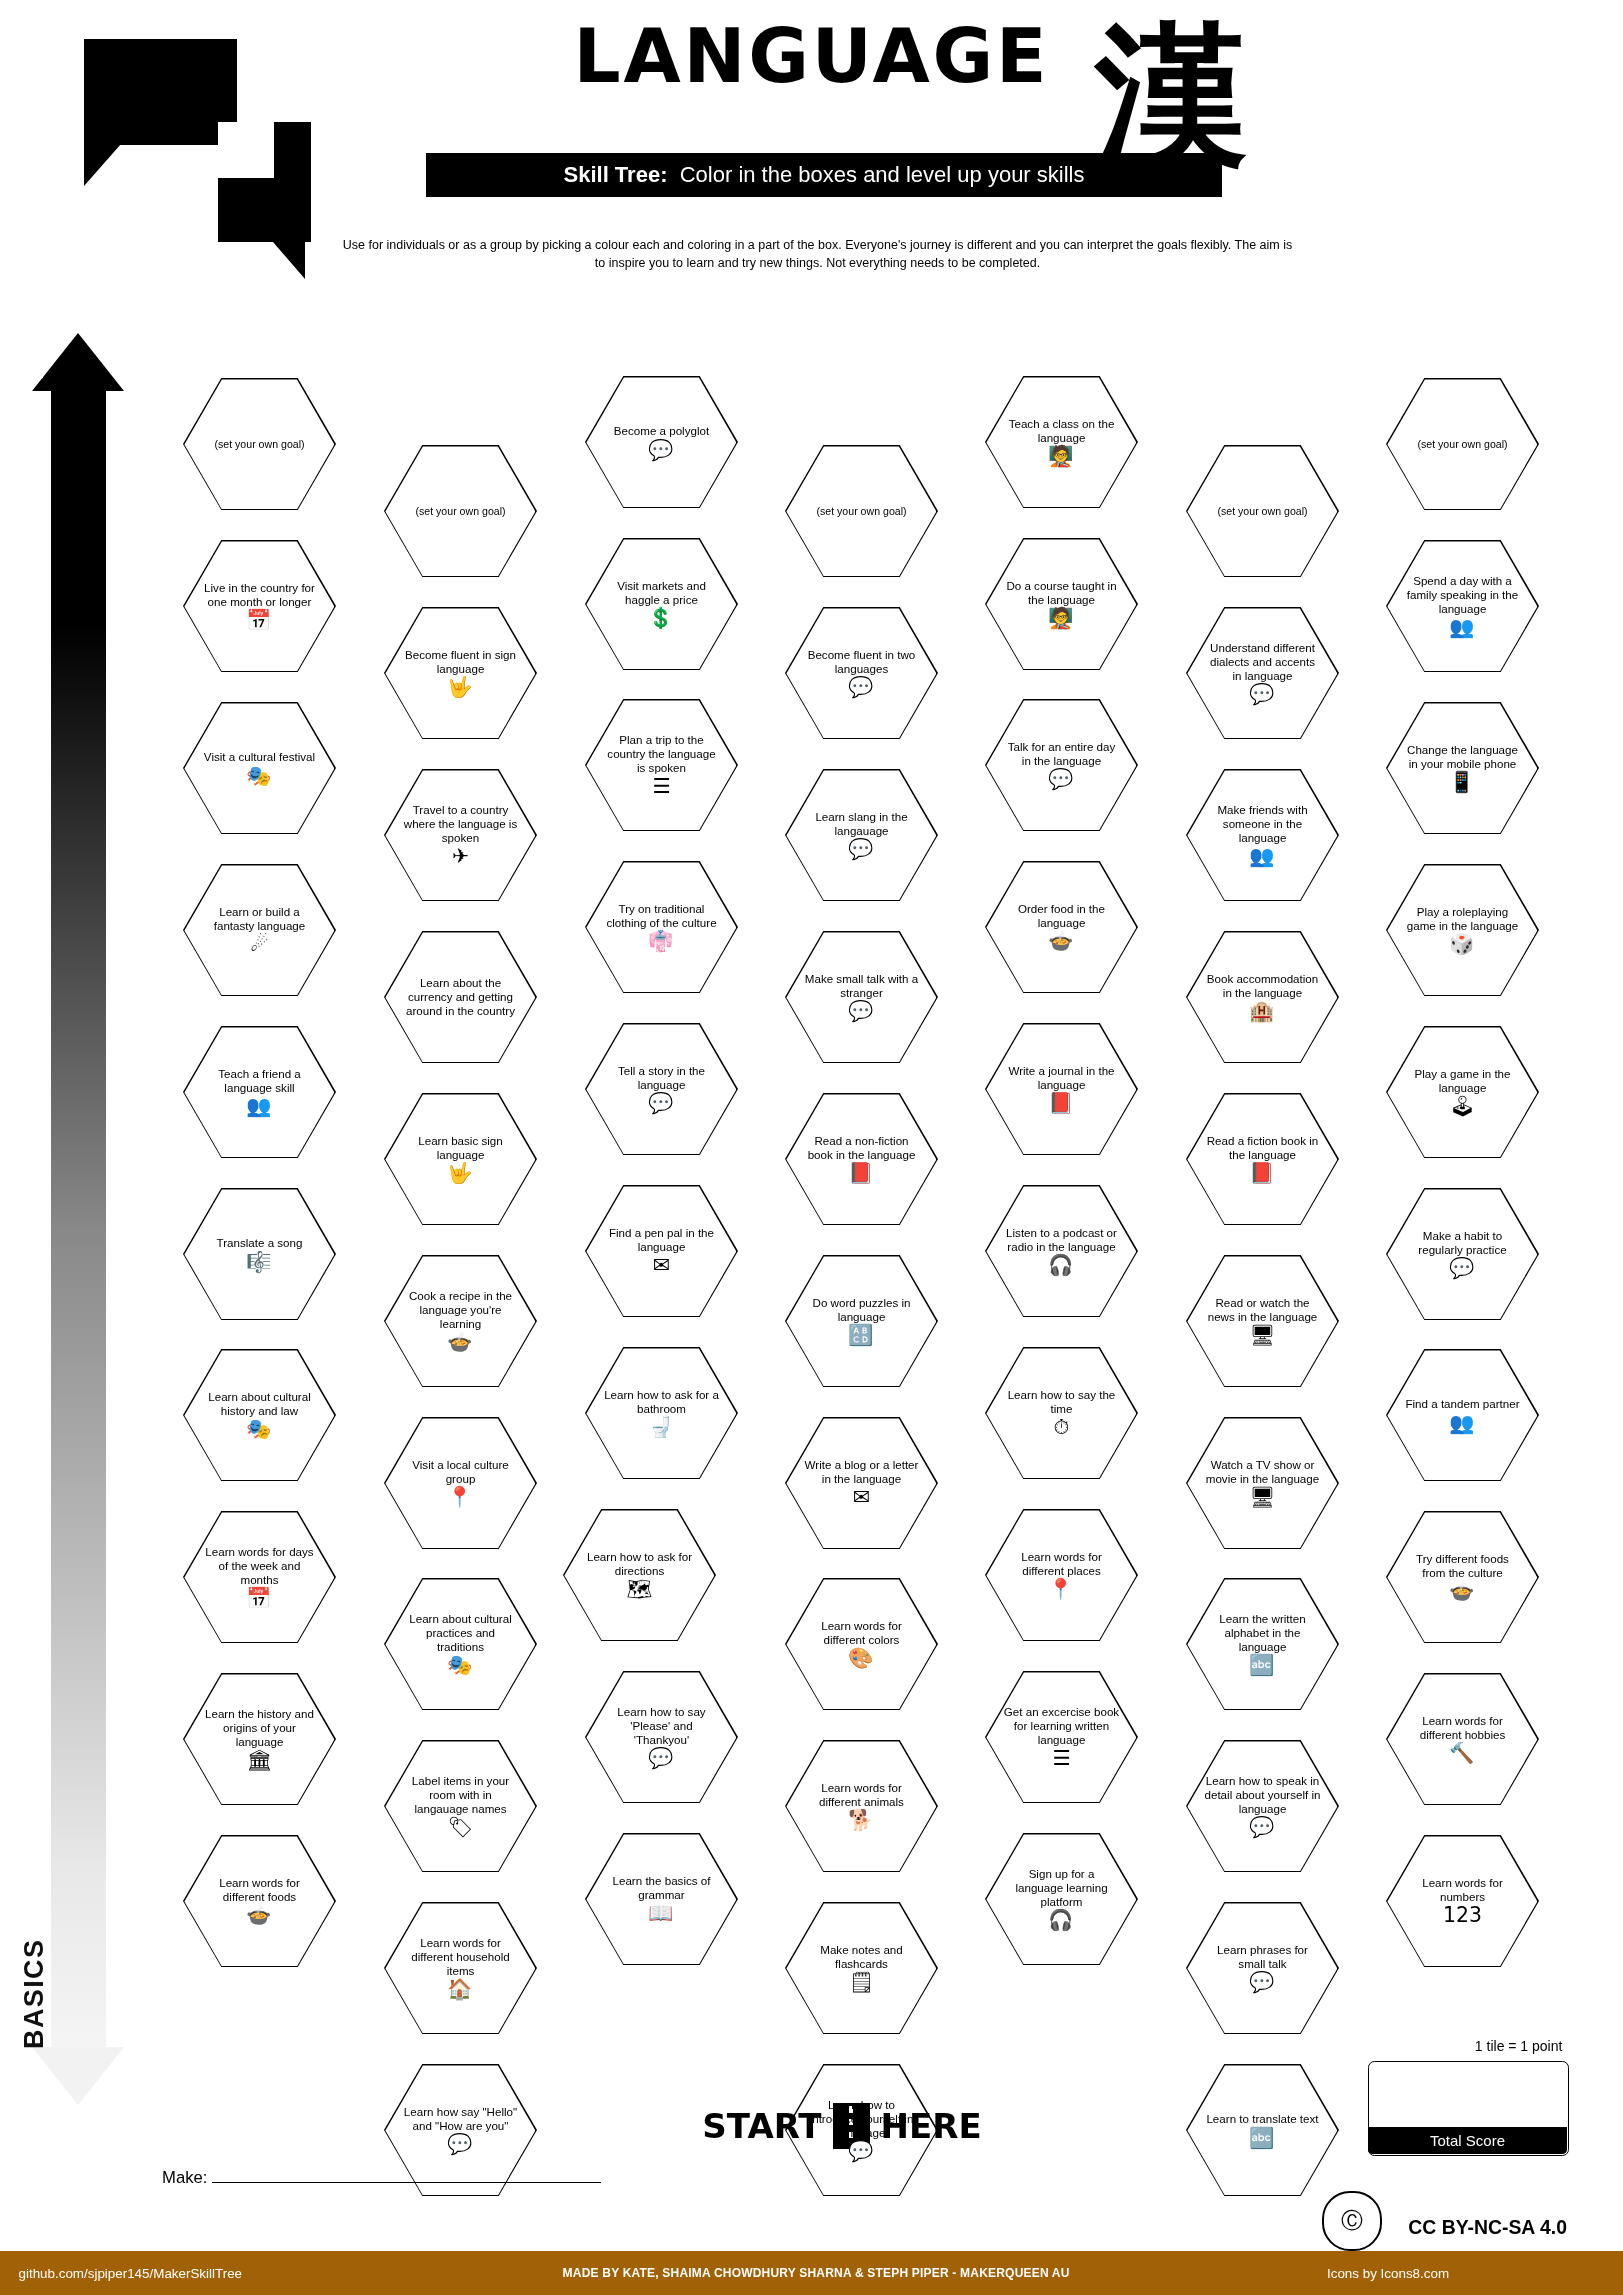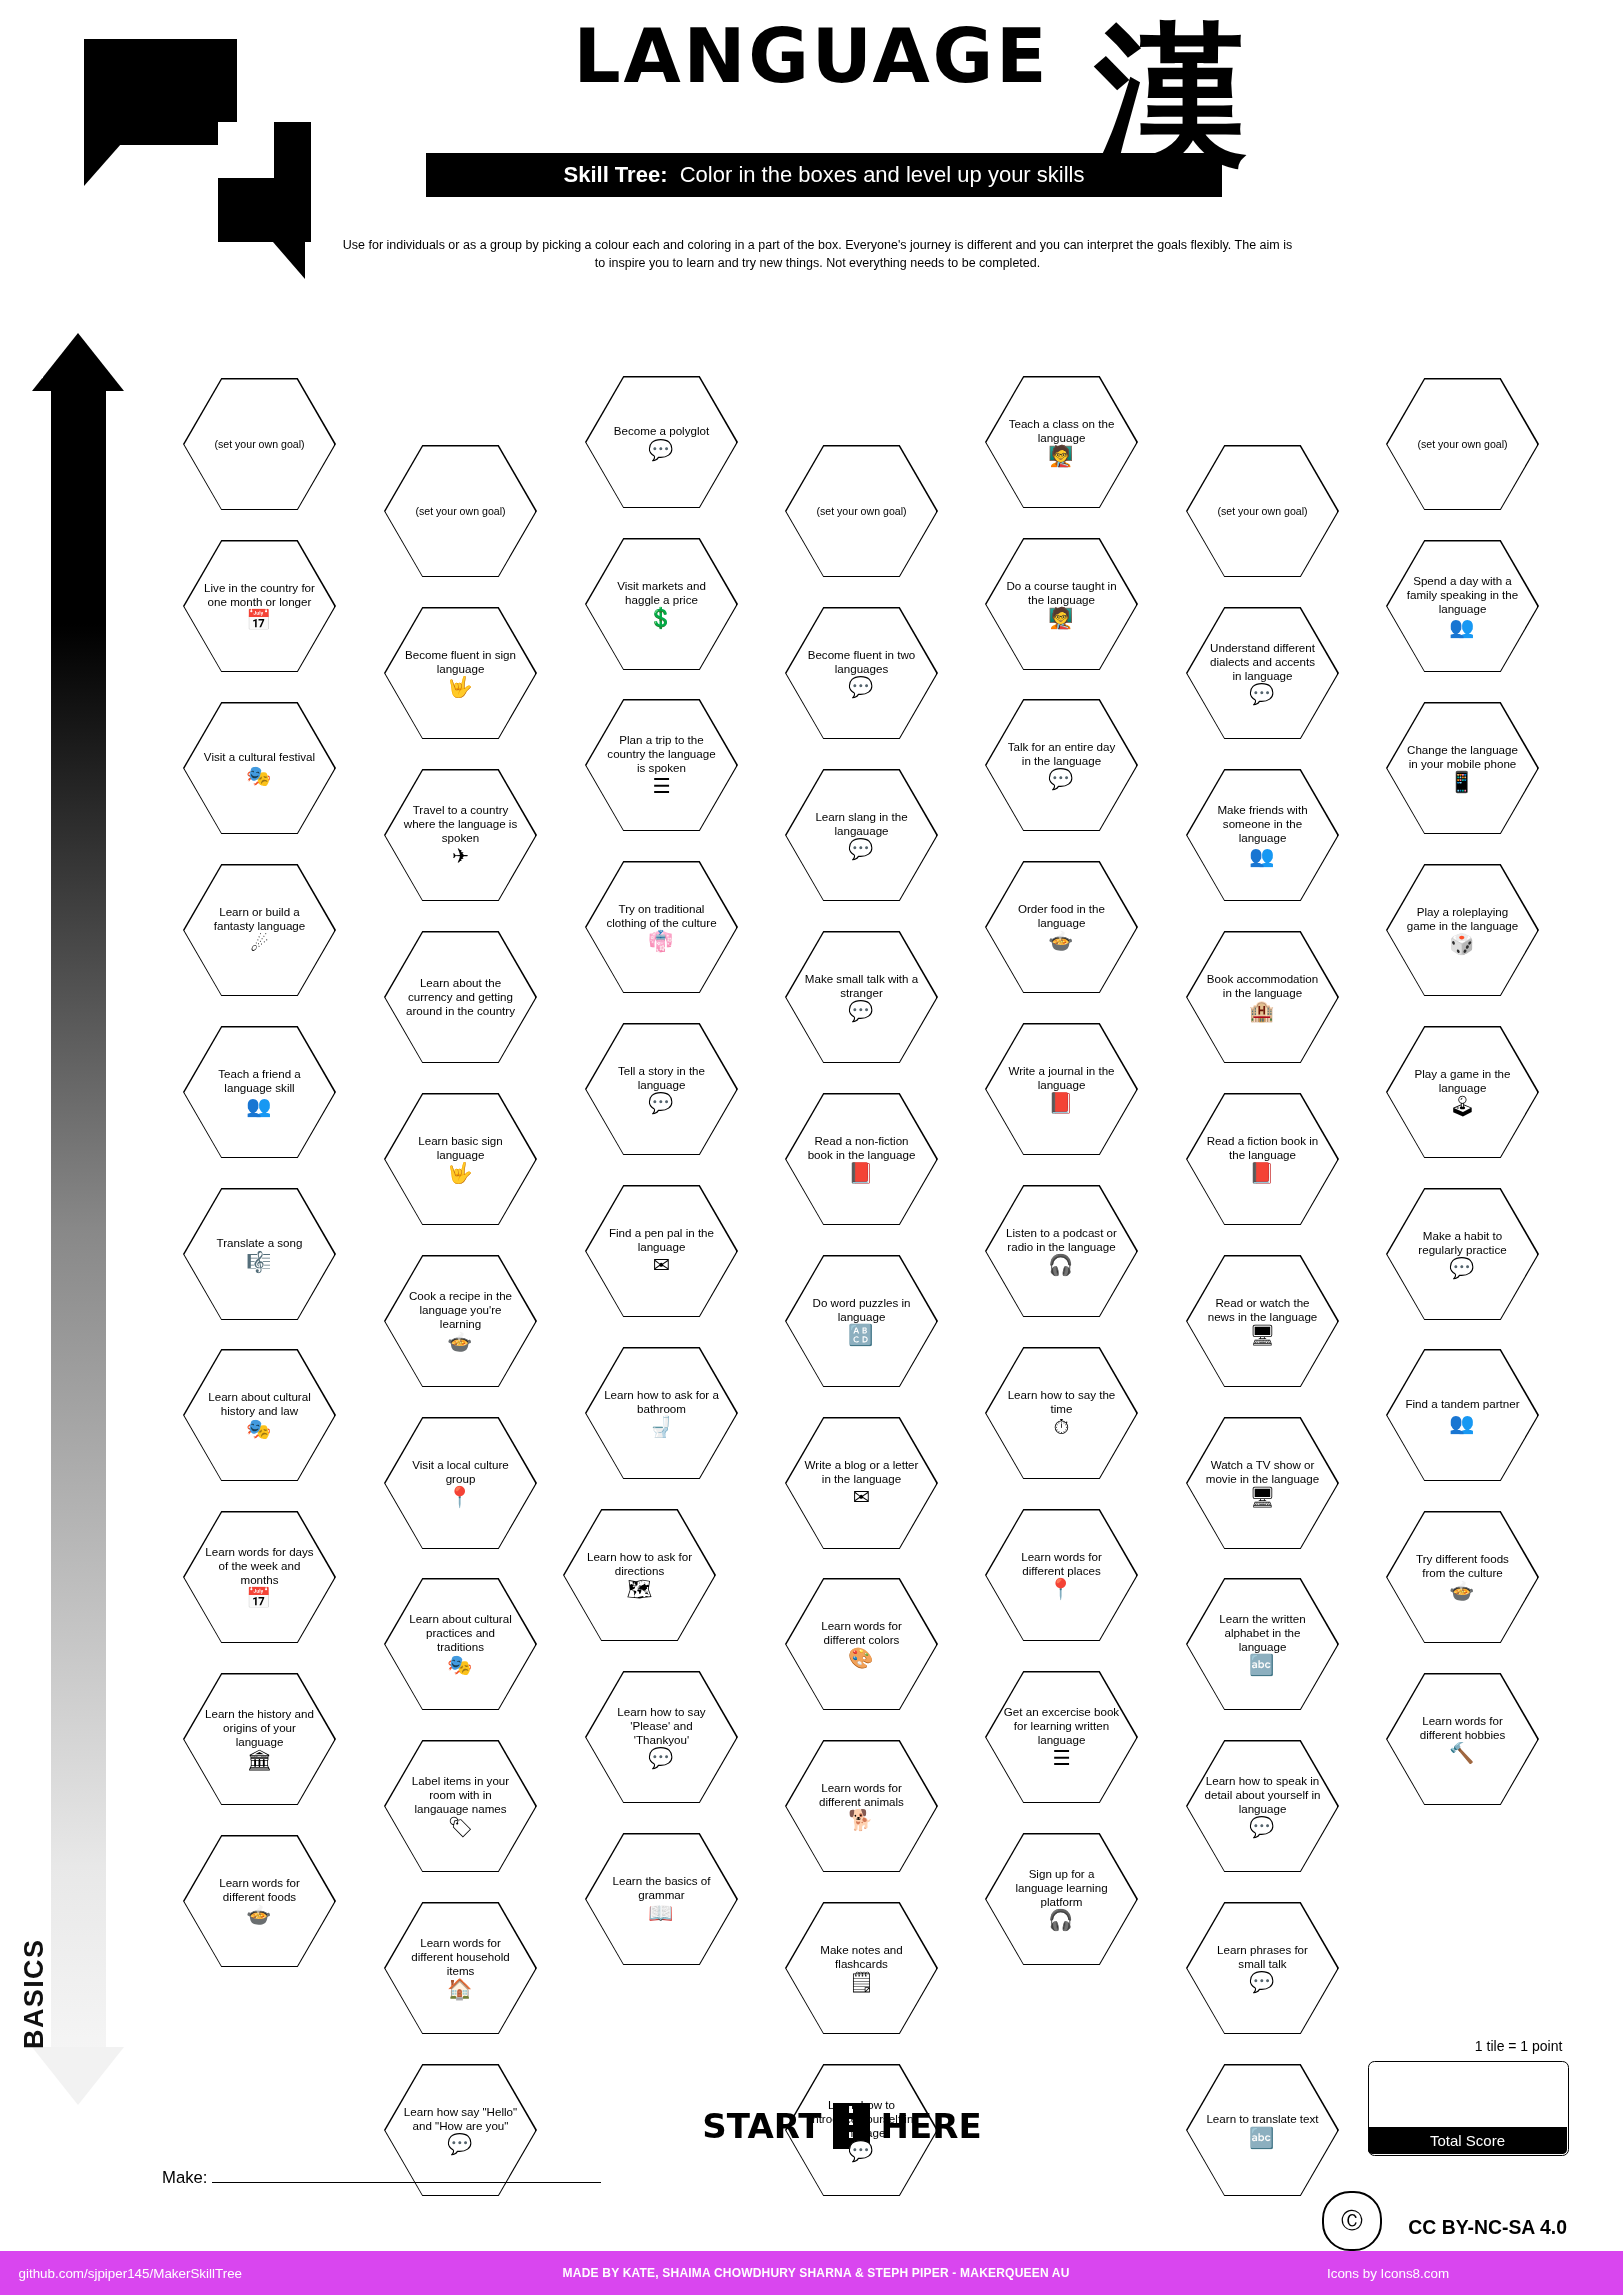--- a/index.html
+++ b/index.html
@@ -49,21 +49,21 @@
   #score{position:absolute;right:56px;top:2061px;width:199px;height:93px;}
   #score .tileline{position:absolute;right:4.6px;top:-23px;font-size:14px;}
   #score .box{position:absolute;left:0;top:0;width:199px;height:93px;border:1.9px solid #000;border-radius:6.5px;background:#fff;}
   #score .bar{position:absolute;left:0;bottom:0;width:199px;height:27px;background:#000;color:#fff;font-size:15px;display:flex;align-items:center;justify-content:center;border-radius:0 0 4.6px 4.6px;}
 
   
   #nameline{position:absolute;left:162px;top:2165px;font-size:16.7px;}
   #nameline .rule{display:inline-block;width:389px;border-bottom:1.9px solid #000;height:16.7px;}
 
   
-  #footer{position:absolute;left:0;bottom:0;width:1623px;height:44px;background:#d946ef;color:#fff;display:flex;align-items:center;}
+  #footer{position:absolute;left:0;bottom:0;width:1623px;height:44px;background:#a16207;color:#fff;display:flex;align-items:center;}
   #footer .gh{font-size:13.4px;padding-left:18.5px;width:296px;}
   #footer .credit{flex:1;text-align:center;font-size:12px;font-weight:bold;letter-spacing:0.2px;}
   #footer .icons8{width:296px;text-align:left;font-size:13.4px;padding-left:9.3px;}
   #cc{position:absolute;right:56px;bottom:56px;font-size:19.4px;font-weight:bold;}
   #ccbadge{position:absolute;right:241px;bottom:44px;width:56px;height:56px;border-radius:28px;border:2.3px solid #000;display:flex;align-items:center;justify-content:center;font-size:22px;}
 </style>
 </head>
 <body>
 
 <div id="header">
@@ -654,20 +654,28 @@
       </div>
     </div>
     <div class="hex" style="left: 1386px; top: 1673px;">
       <div class="hexbg"></div>
       <div class="hexin"></div>
       <div class="hexcontent">
         <div class="hextext">Learn words for different hobbies</div>
         <div class="hexicon">🔨</div>
       </div>
     </div>
+    <div class="hex" style="left: 1386px; top: 1835px;">
+      <div class="hexbg"></div>
+      <div class="hexin"></div>
+      <div class="hexcontent">
+        <div class="hextext">Learn words for numbers</div>
+        <div class="hexicon">123</div>
+      </div>
+    </div>
   </div>
 
 <div id="startrow">
   <div class="word">START</div>
   <div class="road">
       <i></i>
     </div>
   <div class="word">HERE</div>
 </div>
 

